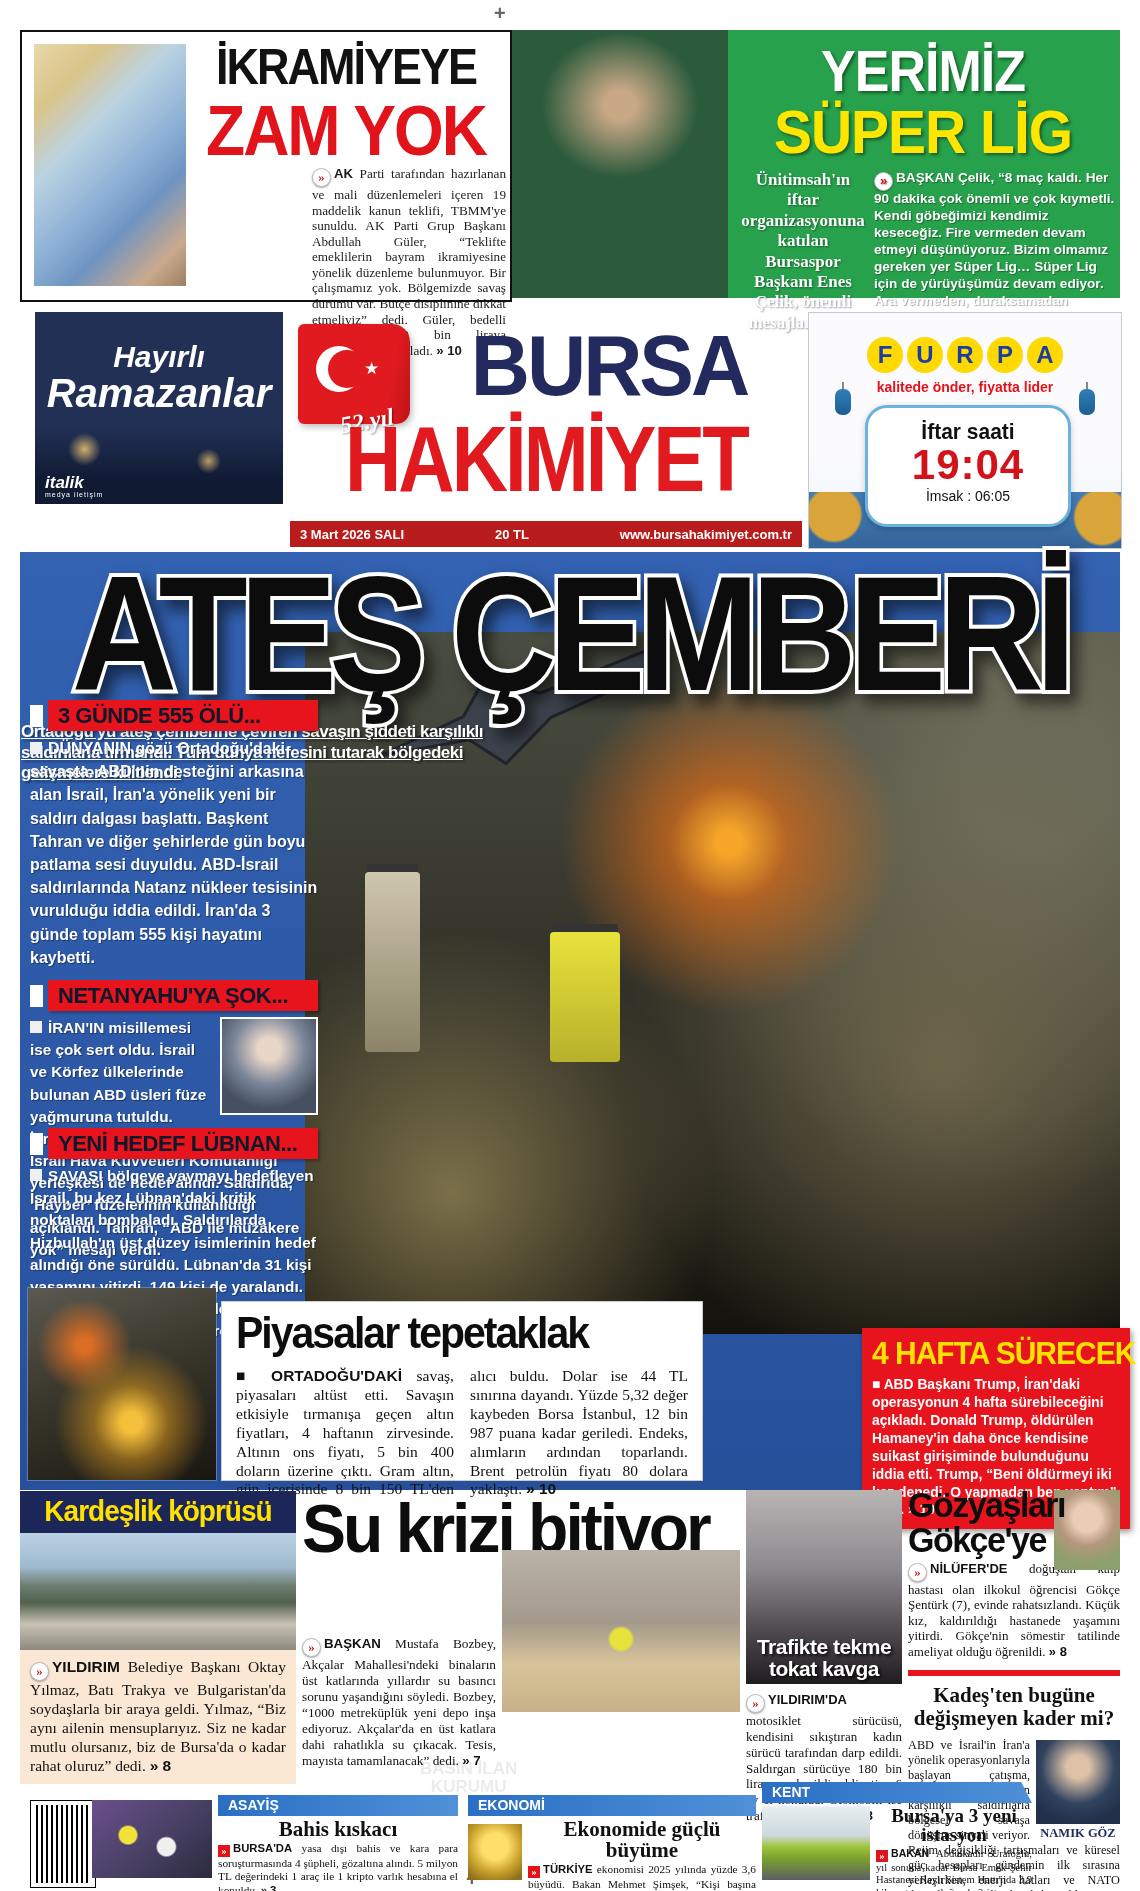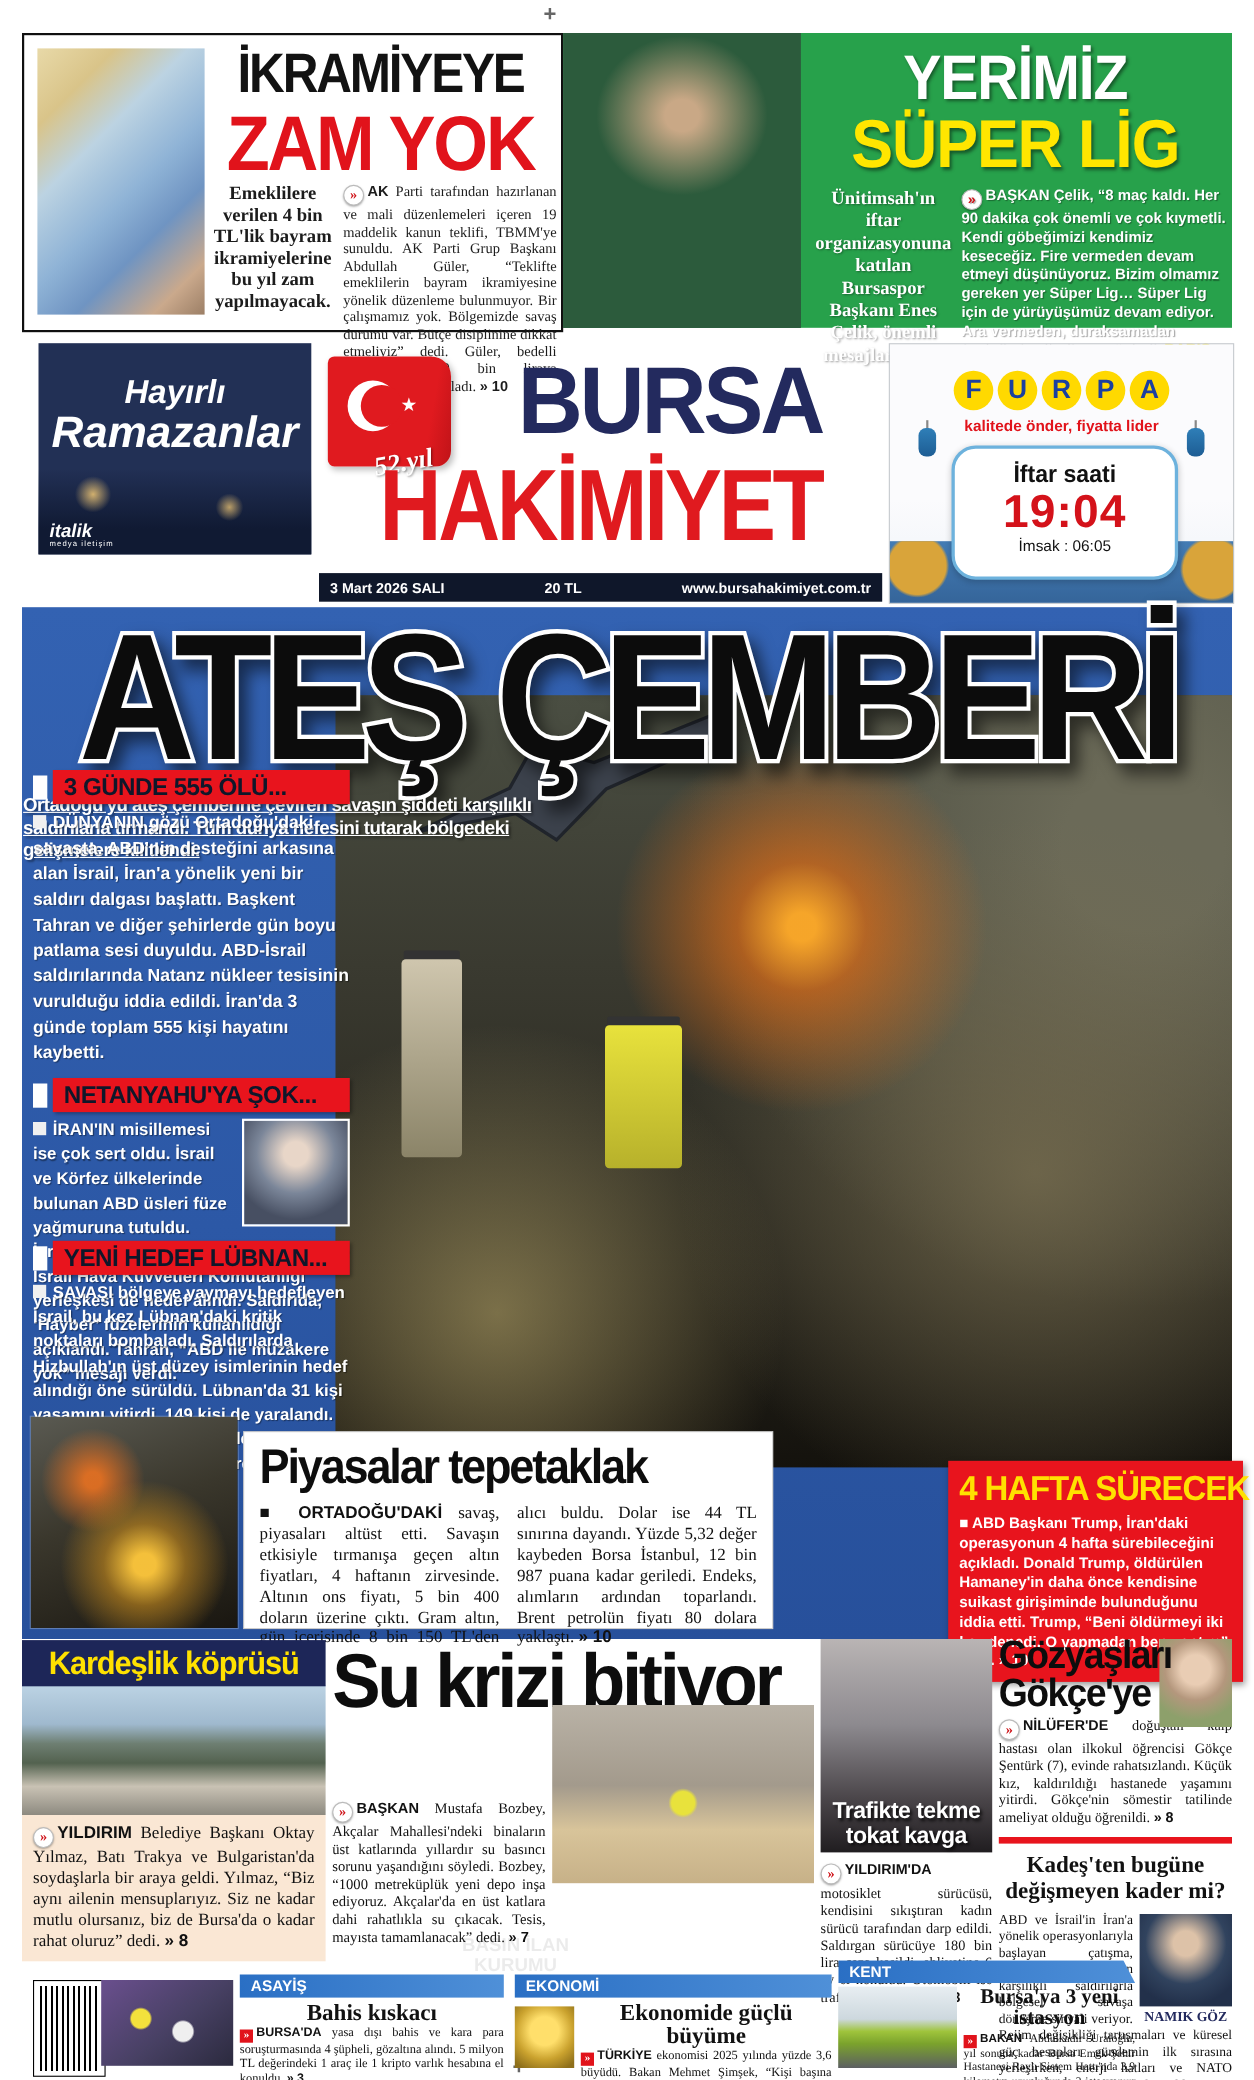--- a/index.html
+++ b/index.html
@@ -44,21 +44,21 @@
       linear-gradient(180deg,rgba(30,40,70,0),#101a33 70%);}
   .italik{left:10px;bottom:6px;color:#fff;font-style:italic;font-weight:bold;font-size:17px;line-height:1;}
   .italik small{display:block;font-size:7px;font-style:normal;font-weight:normal;letter-spacing:1px;}
   .flag{left:298px;top:324px;width:112px;height:100px;background:linear-gradient(100deg,#e01a1f 80%,#c01318);border-radius:6px 18px 14px 6px;box-shadow:2px 3px 6px rgba(0,0,0,.25);}
   .crescent{position:absolute;left:18px;top:22px;width:46px;height:46px;border-radius:50%;background:#fff;}
   .crescent:after{content:"";position:absolute;left:12px;top:4px;width:38px;height:38px;border-radius:50%;background:#e01a1f;}
   .flag-star{position:absolute;left:66px;top:34px;color:#fff;font-size:17px;}
   .anniv{left:340px;top:408px;color:#fff;font-family:"Liberation Serif",serif;font-style:italic;font-weight:bold;font-size:24px;transform:rotate(-10deg);text-shadow:1px 1px 2px rgba(0,0,0,.4);}
   .mast1{left:416px;top:316px;width:386px;text-align:center;color:#232a5e;font-size:82px;font-weight:bold;letter-spacing:-3px;transform:scaleY(1.05);transform-origin:top;}
   .mast2{left:290px;top:406px;width:512px;text-align:center;color:#e01a1f;font-size:78px;font-weight:bold;letter-spacing:-3px;transform:scaleY(1.18);transform-origin:top;}
-  .datebar{left:290px;top:521px;width:512px;height:26px;background:#0f172a;color:#fff;font-weight:bold;font-size:13px;
+  .datebar{left:290px;top:521px;width:512px;height:26px;background:#b91c1c;color:#fff;font-weight:bold;font-size:13px;
      display:flex;align-items:center;justify-content:space-between;padding:0 10px;box-sizing:border-box;}
   
   .furpa{left:808px;top:312px;width:312px;height:235px;background:linear-gradient(180deg,#fbfbfd 60%,#eef3f8);border:1px solid #c5c9ce;}
   .furpa-band{left:0;bottom:0;width:100%;height:56px;background:
      radial-gradient(circle at 8% 40%,#d9a43a 9%,transparent 10%),
      radial-gradient(circle at 94% 45%,#d9a43a 9%,transparent 10%),
      linear-gradient(180deg,#447cb4,#35659a);}
   .lantern{width:16px;height:26px;border-radius:7px;background:linear-gradient(180deg,#2f7fb8,#1d5d94);box-shadow:0 -14px 0 -7px #888;}
   .furpa-logo{left:0;top:24px;width:100%;display:flex;justify-content:center;gap:4px;}
   .furpa-logo b{width:36px;height:36px;border-radius:50%;background:#ffd900;color:#1b3fa0;font-size:24px;font-weight:bold;display:flex;align-items:center;justify-content:center;}
@@ -158,21 +158,20 @@
 KURUMU</div>
   <div class="abs wm" style="left:950px;top:1430px;">BASIN İLAN
 KURUMU</div>
   <div class="abs wm" style="left:420px;top:1760px;">BASIN İLAN
 KURUMU</div>
 
   <div class="abs box-pension">
     <div class="abs money-photo"></div>
     <div class="abs pension-h1">İKRAMİYEYE</div>
     <div class="abs pension-h2">ZAM YOK</div>
-    <div class="abs pension-deck serif">Emeklilere verilen 4 bin TL'lik bayram ikramiyelerine bu yıl zam yapılmayacak.</div>
     <div class="abs pension-body">
       <span class="chev">»</span><span class="lead">AK</span><span> Parti tarafından hazırlanan ve mali düzenlemeleri içeren 19 maddelik kanun teklifi, TBMM'ye sunuldu. AK Parti Grup Başkanı Abdullah Güler, “Teklifte emeklilerin bayram ikramiyesine yönelik düzenleme bulunmuyor. Bir çalışmamız yok. Bölgemizde savaş durumu var. Bütçe disiplinine dikkat etmeliyiz” dedi. Güler, bedelli askerliğin 420 bin liraya yükseleceğini açıkladı.</span>
       <span class="pageref">» 10</span>
     </div>
   </div>
 
   <div class="abs box-sport">
     <div class="abs sport-photo"></div>
     <div class="abs sport-h1">YERİMİZ</div>
     <div class="abs sport-h2">SÜPER LİG</div>

